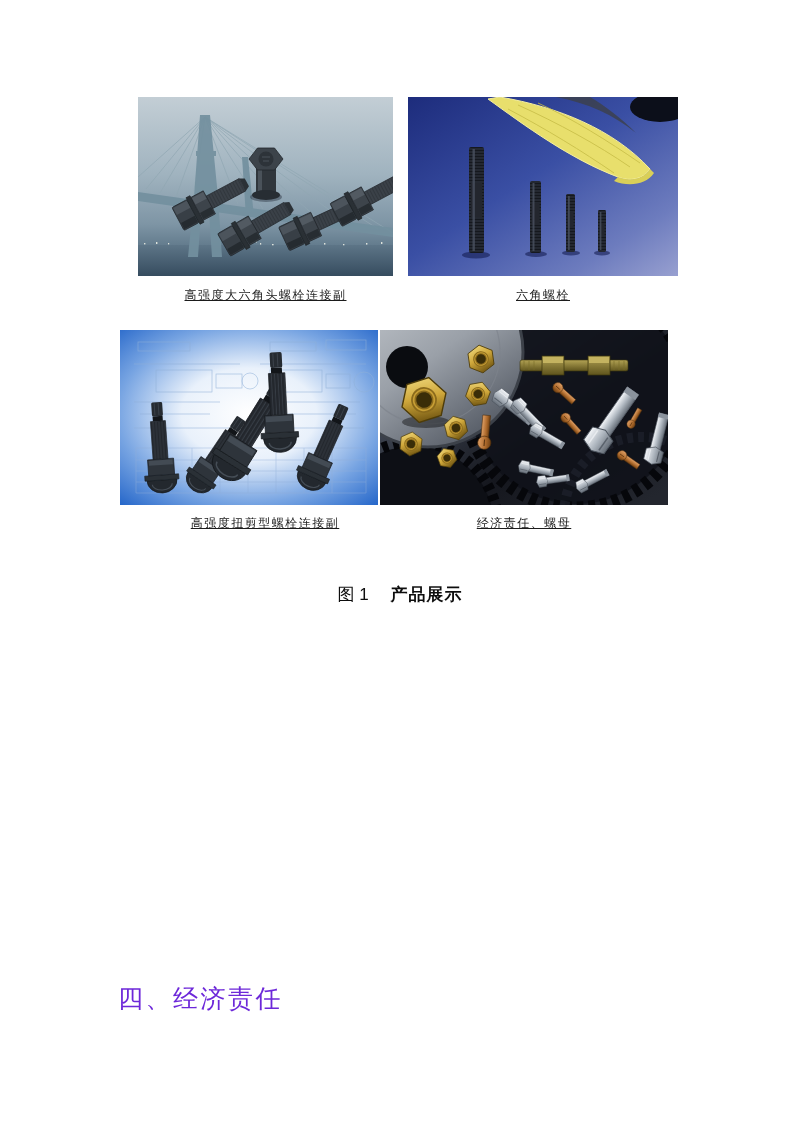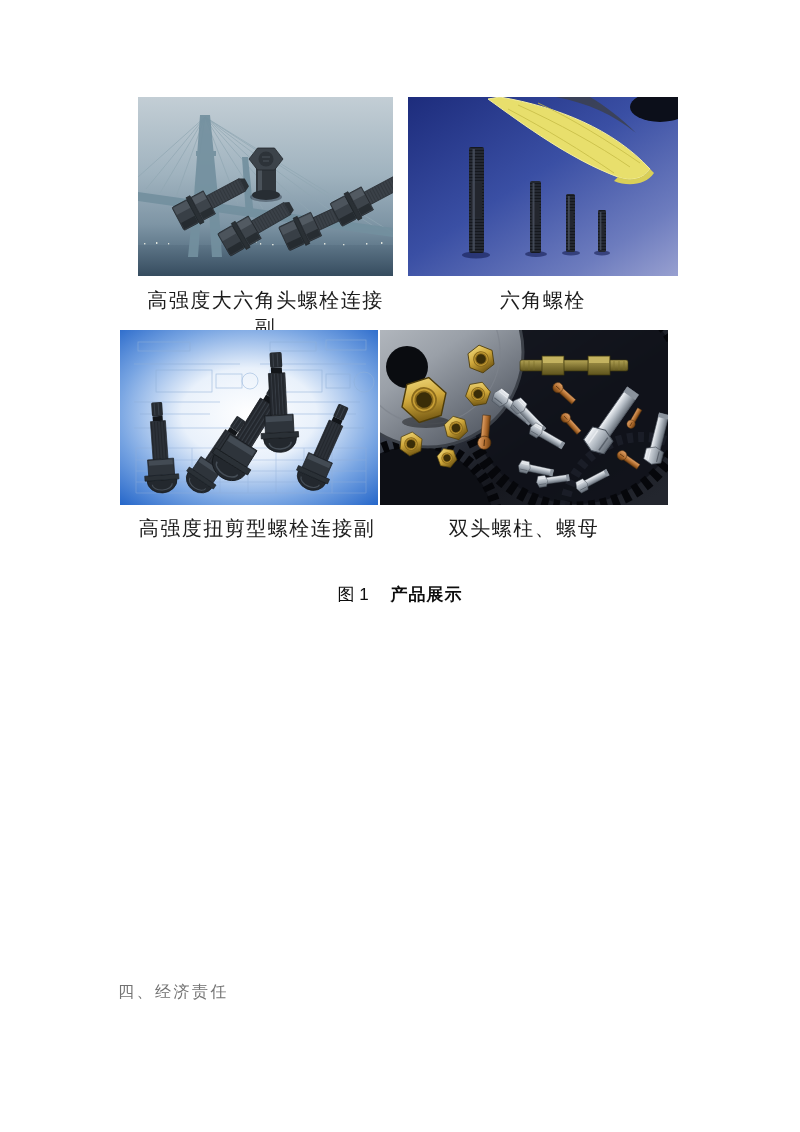--- a/index.html
+++ b/index.html
@@ -4,35 +4,35 @@
 <style>
   html,body{margin:0;padding:0;background:#ffffff;}
   .page{
     position:relative;width:800px;height:1132px;background:#ffffff;
     font-family:"Liberation Serif",serif;overflow:hidden;
   }
   figure{margin:0;padding:0;}
   .photo{position:absolute;overflow:hidden;background:#ccc;}
   .photo svg{display:block;}
   .caption{
-    position:absolute;text-align:center;font-size:20px;color:#1c1c1c;
-    letter-spacing:1.5px;font-family:"Liberation Serif",serif;
+    position:absolute;text-align:center;font-size:12px;color:#1c1c1c;
+    letter-spacing:1.5px;font-family:"Liberation Serif",serif;text-decoration:underline;
   }
   .figlabel{
     position:absolute;top:566px;left:0;width:100%;text-align:center;
     font-size:17px;color:#0d0d0d;
   }
   .figlabel .prefix{font-family:Liberation Sans, sans-serif;}
   .figlabel .title{
     font-family:"Liberation Sans",sans-serif;font-weight:700;
     margin-left:22px;letter-spacing:1px;
   }
   .section-heading{
     position:absolute;top:982px;left:118px;margin:0;
-    font-size:16px;font-weight:400;color:#737373;letter-spacing:2.5px;
+    font-size:25px;font-weight:400;color:#6d28d9;letter-spacing:2.5px;
     font-family:"Liberation Serif",serif;
   }
 </style>
 </head>
 <body>
 
 <div class="page">
 
   <figure>
     <div class="photo" style="left:138px;top:97px;width:255px;height:179px">
@@ -250,21 +250,21 @@
           </g>
         </g>
 
         <use href="#torsionBolt" transform="translate(42,150) rotate(-4) scale(1.0)"></use>
         <use href="#torsionBolt" transform="translate(80,150) rotate(34) scale(0.95)"></use>
         <use href="#torsionBolt" transform="translate(110,134) rotate(32) scale(1.22)"></use>
         <use href="#torsionBolt" transform="translate(160,108) rotate(-3) scale(1.1)"></use>
         <use href="#torsionBolt" transform="translate(192,147) rotate(24) scale(1.0)"></use>
       </svg>
     </div>
-    <figcaption class="caption" style="left:128px;top:515px;width:258px">高强度扭剪型螺栓连接副</figcaption>
+    <figcaption class="caption" style="left:136px;top:515px;width:258px">高强度扭剪型螺栓连接副</figcaption>
   </figure>
 
   <figure>
     <div class="photo" style="left:380px;top:330px;width:288px;height:175px">
       <svg width="288" height="175" viewBox="0 0 288 175">
         <defs>
           <linearGradient id="bg4" x1="0" y1="0" x2="1" y2="0.9">
             <stop offset="0" stop-color="#8d939e"></stop>
               <stop offset="0.3" stop-color="#3b414d"></stop>
             <stop offset="0.65" stop-color="#15171e"></stop>
@@ -368,21 +368,21 @@
 
         <g>
           <use href="#copperScrew" transform="translate(104,116) rotate(-85) scale(1.1)"></use>
           <use href="#copperScrew" transform="translate(176,56) rotate(42) scale(0.85)"></use>
           <use href="#copperScrew" transform="translate(184,86) rotate(48) scale(0.8)"></use>
           <use href="#copperScrew" transform="translate(240,124) rotate(35) scale(0.8)"></use>
           <use href="#copperScrew" transform="translate(250,96) rotate(-60) scale(0.7)"></use>
         </g>
       </svg>
     </div>
-    <figcaption class="caption" style="left:380px;top:515px;width:288px">双头螺柱、螺母</figcaption>
+    <figcaption class="caption" style="left:380px;top:515px;width:288px">经济责任、螺母</figcaption>
   </figure>
 
   <p class="figlabel">
     <span class="prefix">图 1</span><span class="title">产品展示</span>
   </p>
 
   <h2 class="section-heading">四、经济责任</h2>
 
 </div>
 

